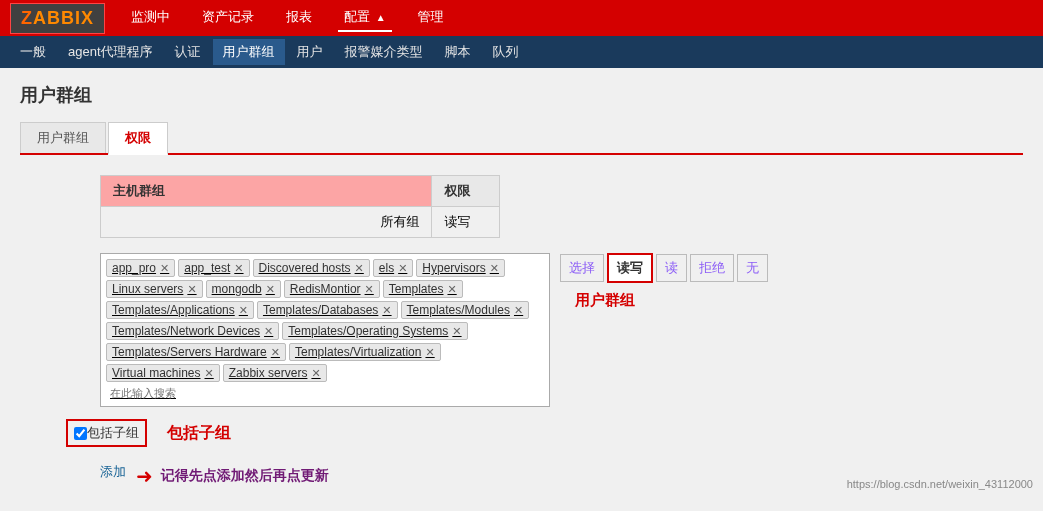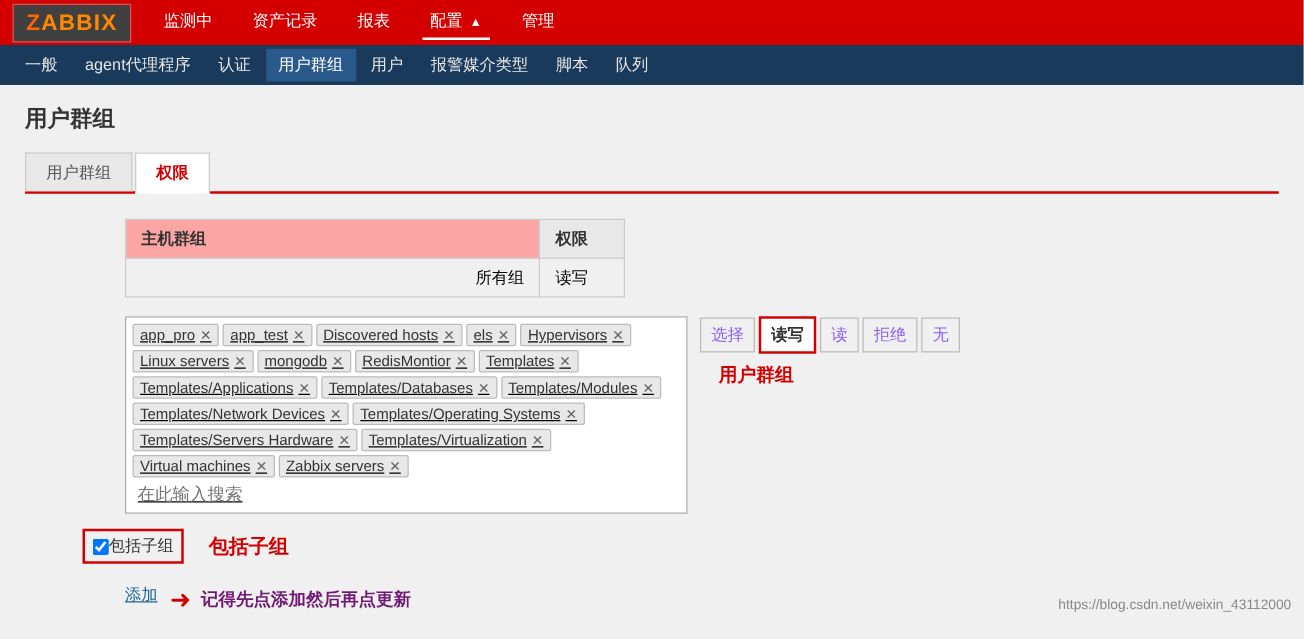--- a/index.html
+++ b/index.html
@@ -119,21 +119,21 @@
     }
     .tag .tag-x {
       margin-left: 4px;
       cursor: pointer;
       color: #666;
       font-size: 11px;
     }
     .tag-search-input {
       border: none;
       outline: none;
-      font-size: 14px;
+      font-size: 11px;
       color: #be185d;
       width: 100%;
       padding: 2px 4px;
     }
     .perm-btn {
       padding: 4px 8px;
       font-size: 13px;
       cursor: pointer;
       border: 1px solid #bbb;
       background: #f0f0f0;
@@ -154,21 +154,20 @@
       padding: 3px 6px;
       display: inline-flex;
       align-items: center;
     }
 
     
     .add-link {
       color: #1a6496;
       cursor: pointer;
       font-size: 13px;
-      text-decoration: underline;
       margin-left: 80px;
       display: block;
       margin-top: 8px;
       margin-bottom: 15px;
     }
 
     
     .callout-readwrite {
       color: #d40000;
       font-size: 15px;

